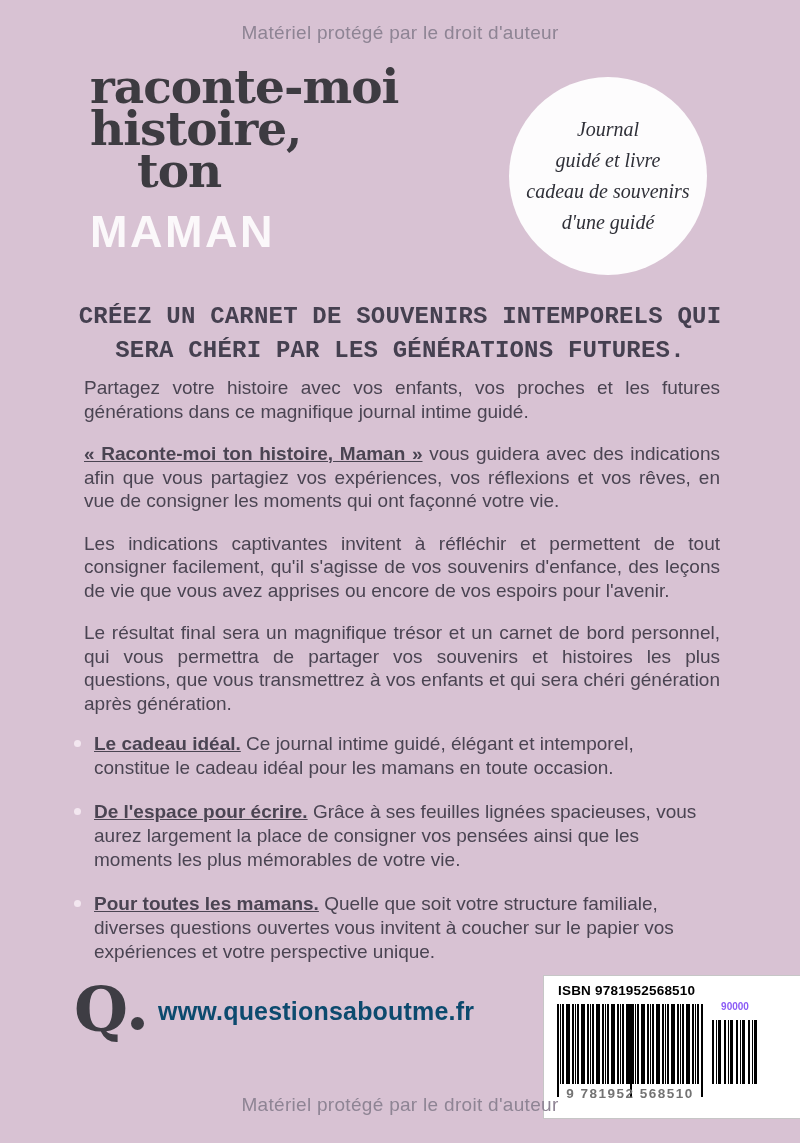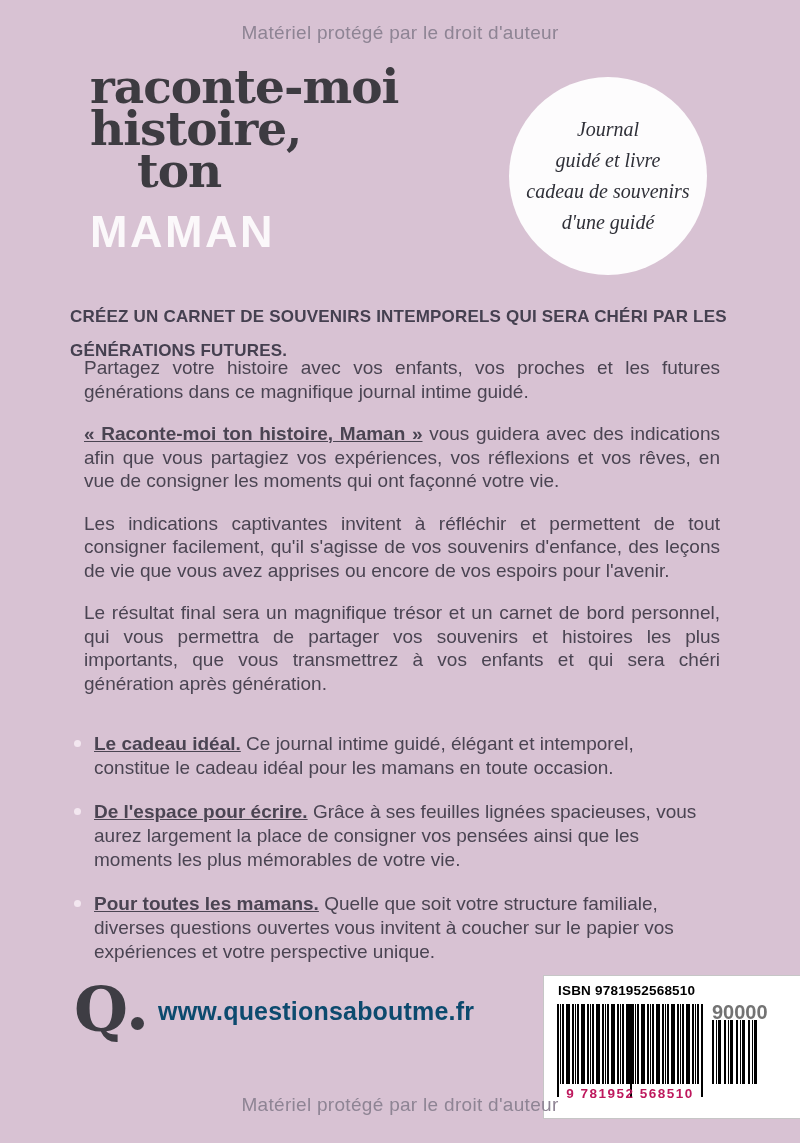--- a/index.html
+++ b/index.html
@@ -31,26 +31,26 @@
   .badge {
     position:absolute; left:509px; top:77px; width:198px; height:198px;
     border-radius:50%; background:#fdfcfd;
     display:flex; flex-direction:column; justify-content:center; align-items:center;
     text-align:center; font-family:Liberation Serif, serif; font-style:italic;
     font-size:20px; line-height:31px; color:#2f3038;
   }
 
   .headline {
     position:absolute; left:70px; top:300px; width:660px;
-    text-align:left; font-size:17px; line-height:34px;
-    font-weight:700; color:#454050; letter-spacing:0.2px;
+    text-align:center; font-size:24px; line-height:34px;
+    font-weight:700; color:#454050; letter-spacing:0.2px;font-family:Liberation Mono, monospace;
   }
 
   .body-copy {
-    position:absolute; left:84px; top:356px; width:636px;
+    position:absolute; left:84px; top:376px; width:636px;
     font-size:19px; line-height:23.5px; font-weight:500; color:#4a4452;
   }
   .body-copy p { margin:0 0 19px 0; text-align:justify; }
   .lead { font-weight:700;text-decoration:underline; }
 
   .bullets {
     position:absolute; left:94px; top:732px; width:618px;
     font-size:19px; line-height:24px; font-weight:500; color:#4a4452;
   }
   .bullet-item { position:relative; margin-bottom:20px; }
@@ -89,25 +89,25 @@
       repeating-linear-gradient(90deg,#000 0 1px, rgba(0,0,0,0) 1px 3px);
   }
   .ean-bars::before, .ean-bars::after {
     content:""; position:absolute; top:0; width:2px; height:93px; background:#000;
   }
   .ean-bars::before { left:0; }
   .ean-bars::after { right:0; }
   .guard-mid { position:absolute; left:50%; top:0; width:2px; height:93px; background:#000; }
   .ean-digits {
     position:absolute; left:10px; top:110px; width:152px; text-align:center;
-    font-size:13.5px; font-weight:700; letter-spacing:1.5px; color:#be185d;
+    font-size:13.5px; font-weight:700; letter-spacing:1.5px; color:#737373;
   }
   .price-label {
     position:absolute; left:168px; top:25px; width:46px; text-align:center;
-    font-size:20px; font-weight:700; color:#737373;
+    font-size:10px; font-weight:700; color:#8b5cf6;
   }
   .price-bars {
     position:absolute; left:168px; top:44px; width:46px; height:64px;
     background-image:
       repeating-linear-gradient(90deg,#000 0 2px, rgba(0,0,0,0) 2px 6px),
       repeating-linear-gradient(90deg,#000 0 1px, rgba(0,0,0,0) 1px 4px);
   }
 </style>
 </head>
 <body>
@@ -129,21 +129,21 @@
     <div>cadeau de souvenirs</div>
     <div>d'une guidé</div>
   </div>
 
   <div class="headline">CRÉEZ UN CARNET DE SOUVENIRS INTEMPORELS QUI SERA CHÉRI PAR LES GÉNÉRATIONS FUTURES.</div>
 
   <div class="body-copy">
     <p><span>Partagez votre histoire avec vos enfants, vos proches et les futures générations dans ce magnifique journal intime guidé.</span></p>
     <p><span class="lead">« Raconte-moi ton histoire, Maman »</span><span> vous guidera avec des indications afin que vous partagiez vos expériences, vos réflexions et vos rêves, en vue de consigner les moments qui ont façonné votre vie.</span></p>
     <p><span>Les indications captivantes invitent à réfléchir et permettent de tout consigner facilement, qu'il s'agisse de vos souvenirs d'enfance, des leçons de vie que vous avez apprises ou encore de vos espoirs pour l'avenir.</span></p>
-    <p><span>Le résultat final sera un magnifique trésor et un carnet de bord personnel, qui vous permettra de partager vos souvenirs et histoires les plus importants, que vous transmettrez à vos enfants et qui sera chéri génération après génération.</span></p>
+    <p><span>Le résultat final sera un magnifique trésor et un carnet de bord personnel, qui vous permettra de partager vos souvenirs et histoires les plus questions, que vous transmettrez à vos enfants et qui sera chéri génération après génération.</span></p>
   </div>
 
   <div class="bullets">
     <div class="bullet-item"><span class="lead">Le cadeau idéal.</span><span> Ce journal intime guidé, élégant et intemporel, constitue le cadeau idéal pour les mamans en toute occasion.</span></div>
     <div class="bullet-item"><span class="lead">De l'espace pour écrire.</span><span> Grâce à ses feuilles lignées spacieuses, vous aurez largement la place de consigner vos pensées ainsi que les moments les plus mémorables de votre vie.</span></div>
     <div class="bullet-item"><span class="lead">Pour toutes les mamans.</span><span> Quelle que soit votre structure familiale, diverses questions ouvertes vous invitent à coucher sur le papier vos expériences et votre perspective unique.</span></div>
   </div>
 
   <div class="footer">
     <div class="logo-q">Q</div>

